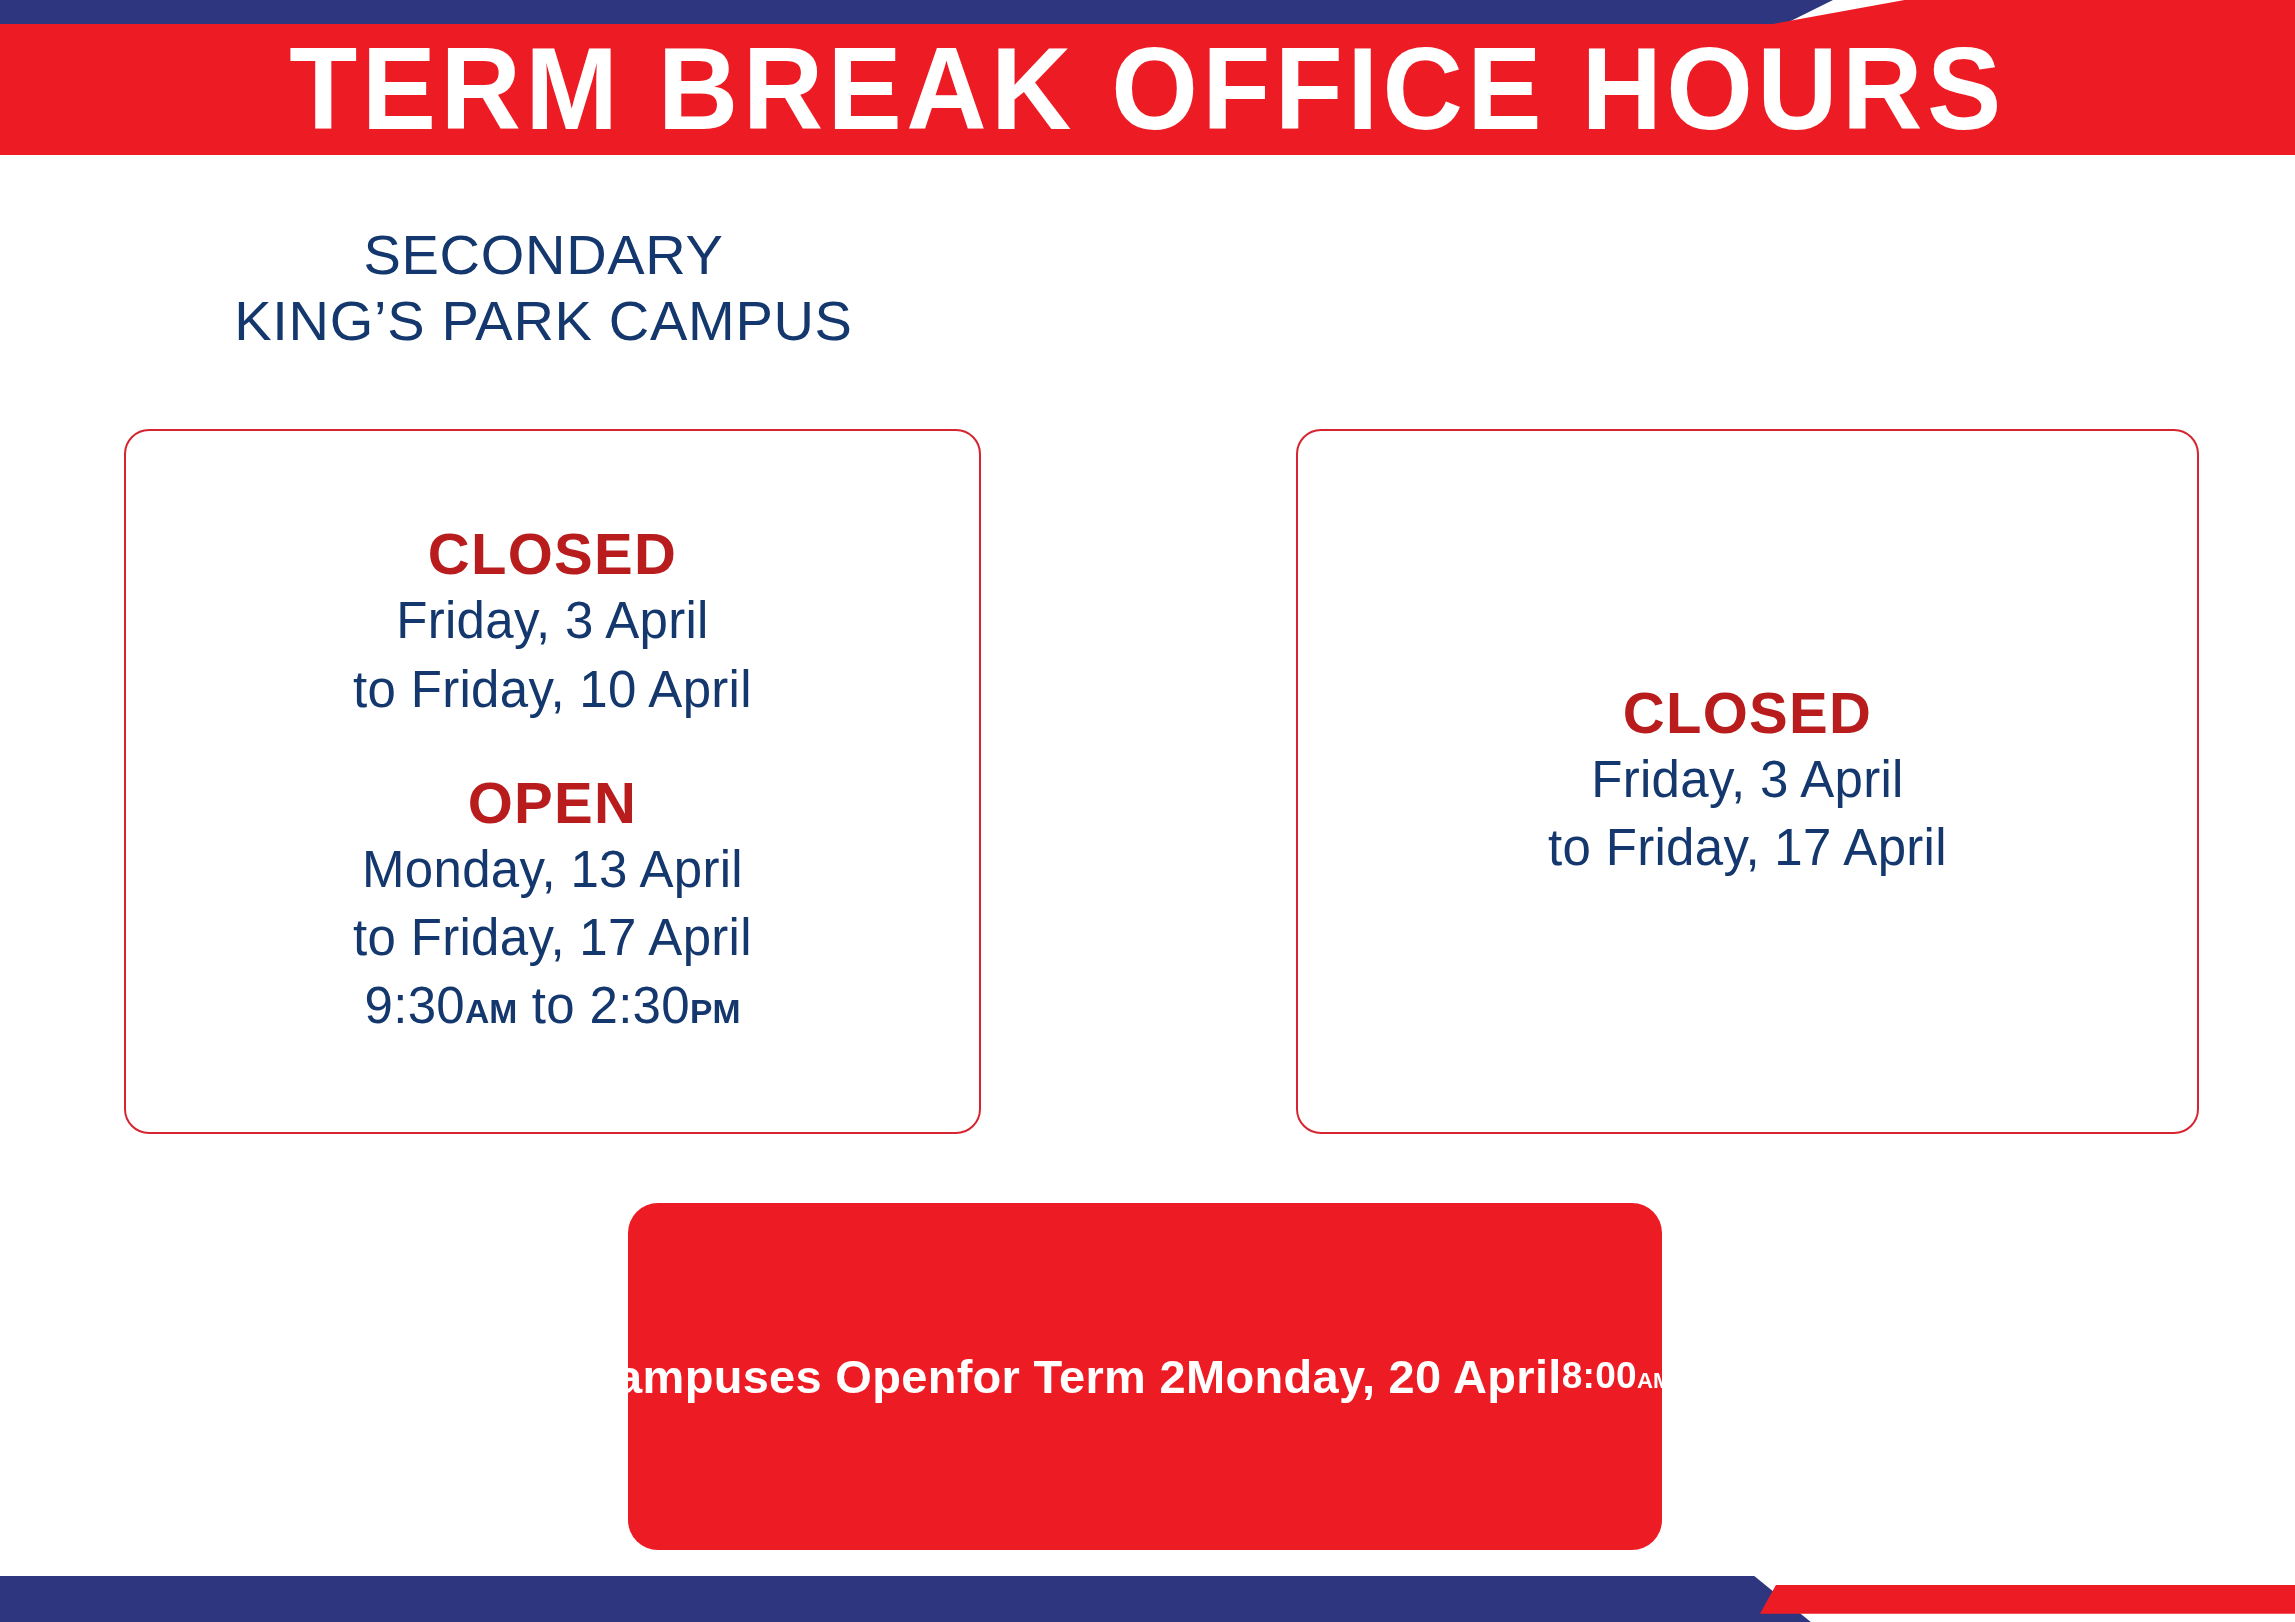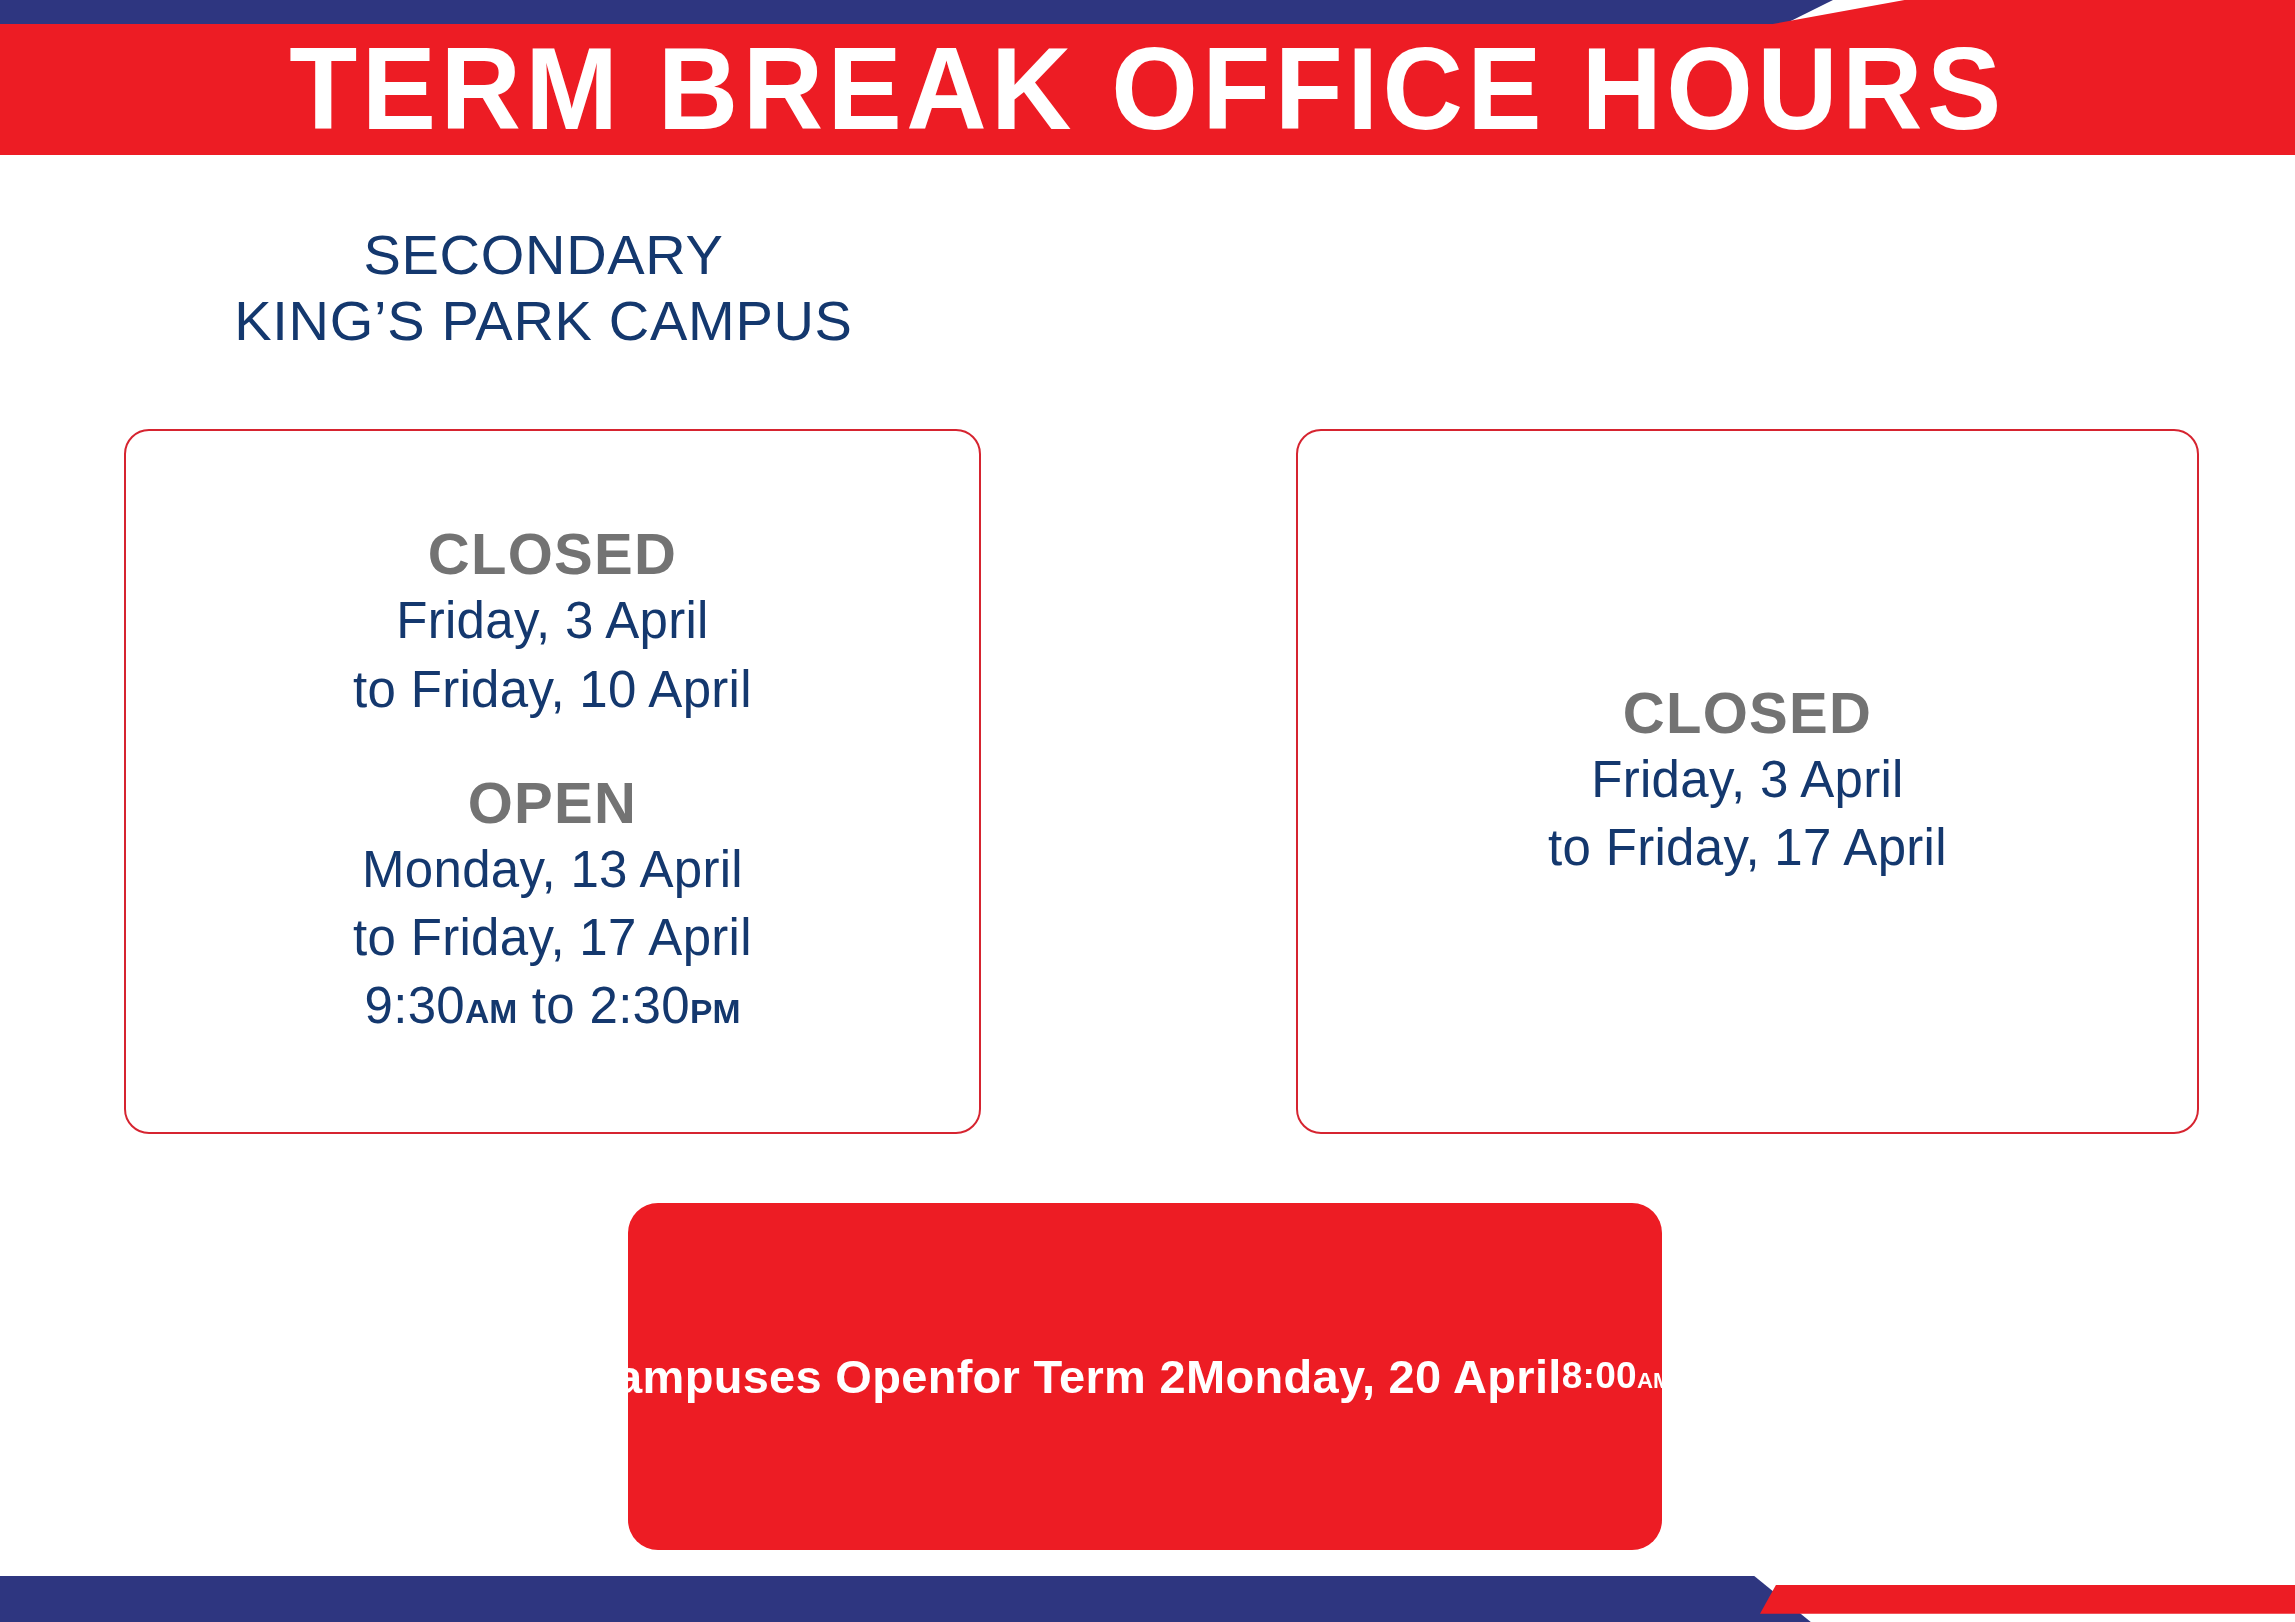--- a/index.html
+++ b/index.html
@@ -96,21 +96,21 @@
     display: flex;
     flex-direction: column;
     align-items: center;
     justify-content: center;
     text-align: center;
   }
   .hours-card.left  { left: 124px;  top: 429px; width: 857px; height: 705px; }
   .hours-card.right { left: 1296px; top: 429px; width: 903px; height: 705px; }
 
   .status-label {
-    color: #737373;
+    color: #b91c1c;
     font-size: 58px;
     font-weight: 700;
     letter-spacing: 1.3px;
     line-height: 1.12;
   }
   .detail-line {
     color: #14386E;
     font-size: 51px;
     font-weight: 400;
     line-height: 1.34;

